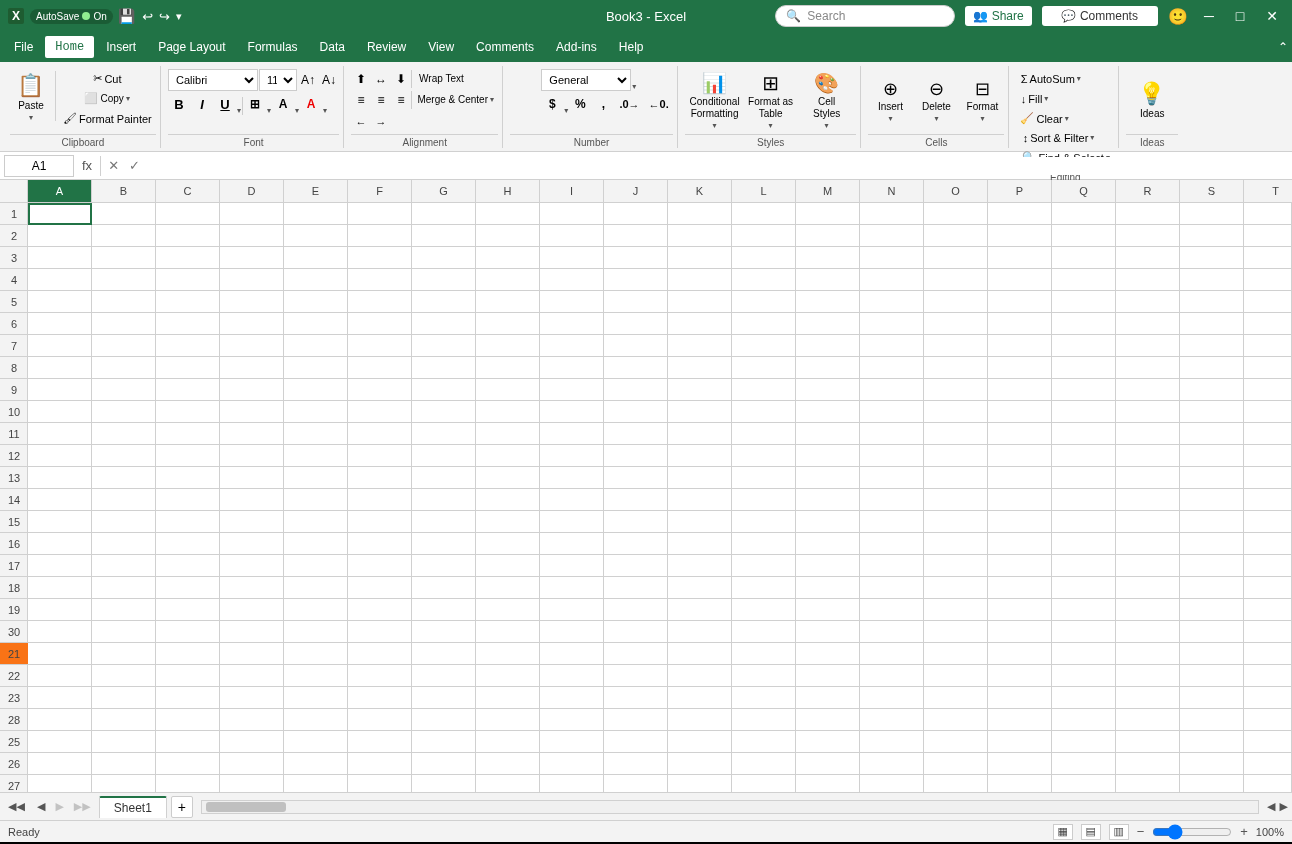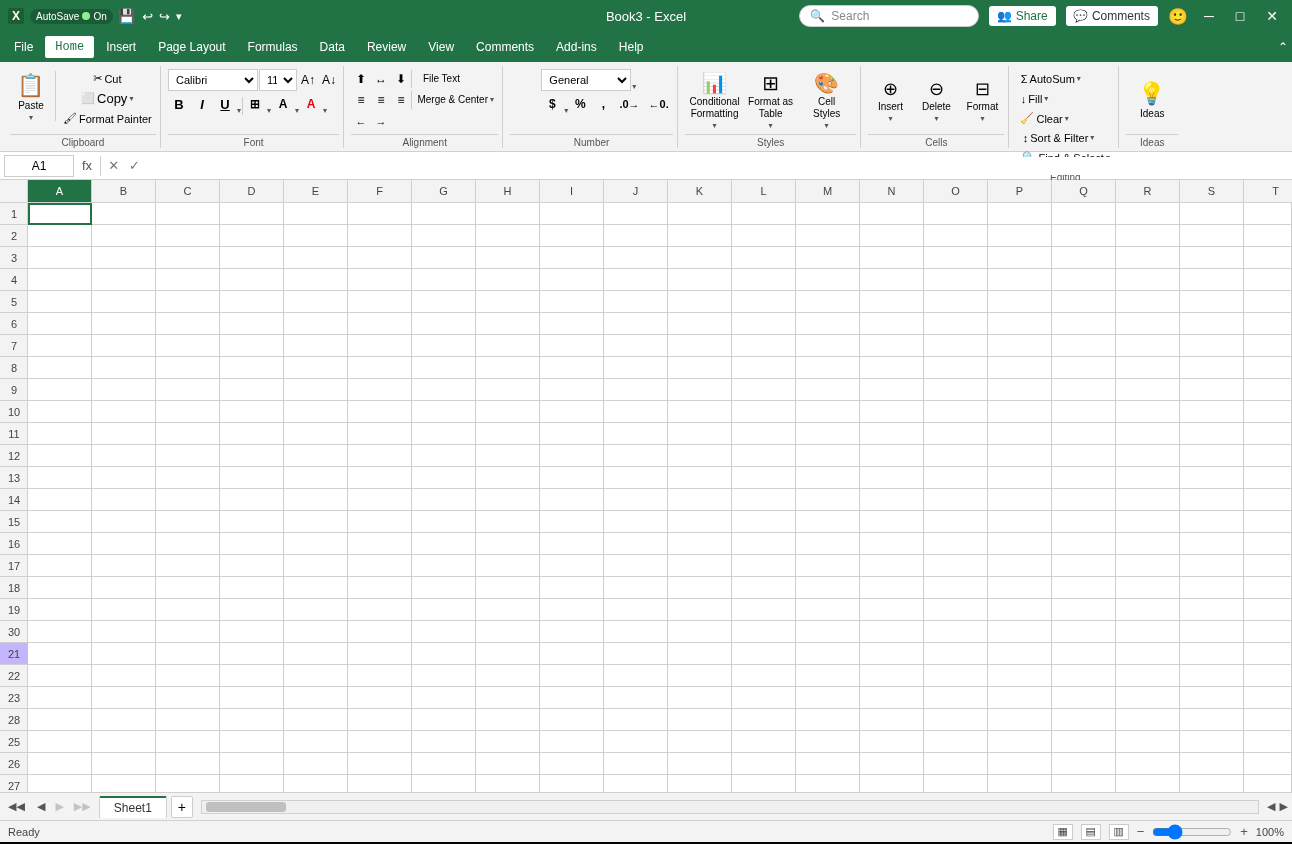--- a/index.html
+++ b/index.html
@@ -205,21 +205,21 @@
       border-bottom: 1px solid #d0d0d0;
       text-align: center;
       font-size: 11px;
       color: #444;
       display: flex;
       align-items: center;
       justify-content: center;
       cursor: pointer;
       width: 28px;
     }
-    .row-num.highlighted { background: #c4b5fd; }
+    .row-num.highlighted { background: #f97316; }
 
     #grid-content {
       display: flex;
       flex-direction: column;
       flex: 1;
     }
 
     .grid-row {
       display: flex;
       height: 22px;
@@ -402,21 +402,21 @@
 
   <div id="title-bar-right">
 
     <div class="search-bar">
       <span>🔍</span>
       <span style="color:#888;">Search</span>
     </div>
 
     <span style="background:white;color:#217346;border-radius:3px;padding:3px 8px;cursor:pointer;font-size:12px;display:flex;align-items:center;gap:3px;">👥 Share</span>
 
-    <span style="background:white;color:#333;border-radius:3px;padding:3px 8px;cursor:pointer;font-size:12px;display:flex;align-items:center;gap:3px;">💬 Comments</span>
+    <span style="background:white;color:#333;border-radius:3px;padding:3px 20px;cursor:pointer;font-size:12px;display:flex;align-items:center;gap:3px;">💬 Comments</span>
 
     <span style="cursor:pointer;font-size:16px;">🙂</span>
 
     <span class="title-bar-icon">─</span>
     <span class="title-bar-icon">□</span>
     <span class="title-bar-icon">✕</span>
   </div>
 </div>
 
 <div id="menu-bar">
@@ -448,21 +448,21 @@
         <span class="dropdown-arrow">▾</span>
       </div>
       <div class="vert-divider"></div>
       <div class="sub-group">
         <div class="mini-btn">
           <span>✂</span>
           <span style="font-size:11px;">Cut</span>
         </div>
         <div class="mini-btn">
           <span>⬜</span>
-          <span style="font-size:13px;">Copy</span>
+          <span style="font-size:10px;">Copy</span>
           <span class="dropdown-arrow">▾</span>
         </div>
         <div class="mini-btn">
           <span>🖌</span>
           <span style="font-size:11px;">Format Painter</span>
         </div>
       </div>
     </div>
     <div class="section-name">Clipboard</div>
   </div>
@@ -498,21 +498,21 @@
   </div>
 
   
   <div class="section-container">
     <div class="section-tools" style="flex-direction:column; gap:2px;">
       <div class="sub-row">
         <div class="align-btn" title="Top Align">⬆</div>
         <div class="align-btn" title="Middle Align">↔</div>
         <div class="align-btn" title="Bottom Align">⬇</div>
         <div style="width:1px;height:18px;background:#ccc;"></div>
-        <div class="align-btn" title="Wrap Text" style="font-size:10px;width:56px;">File Text</div>
+        <div class="align-btn" title="Wrap Text" style="font-size:10px;width:56px;">Wrap Text</div>
       </div>
       <div class="sub-row">
         <div class="align-btn">≡</div>
         <div class="align-btn">≡</div>
         <div class="align-btn">≡</div>
         <div style="width:1px;height:18px;background:#ccc;"></div>
         <div class="mini-btn" style="font-size:10px;">Merge &amp; Center <span class="dropdown-arrow">▾</span></div>
       </div>
       <div class="sub-row">
         <div class="align-btn" style="font-size:11px;">←</div>

